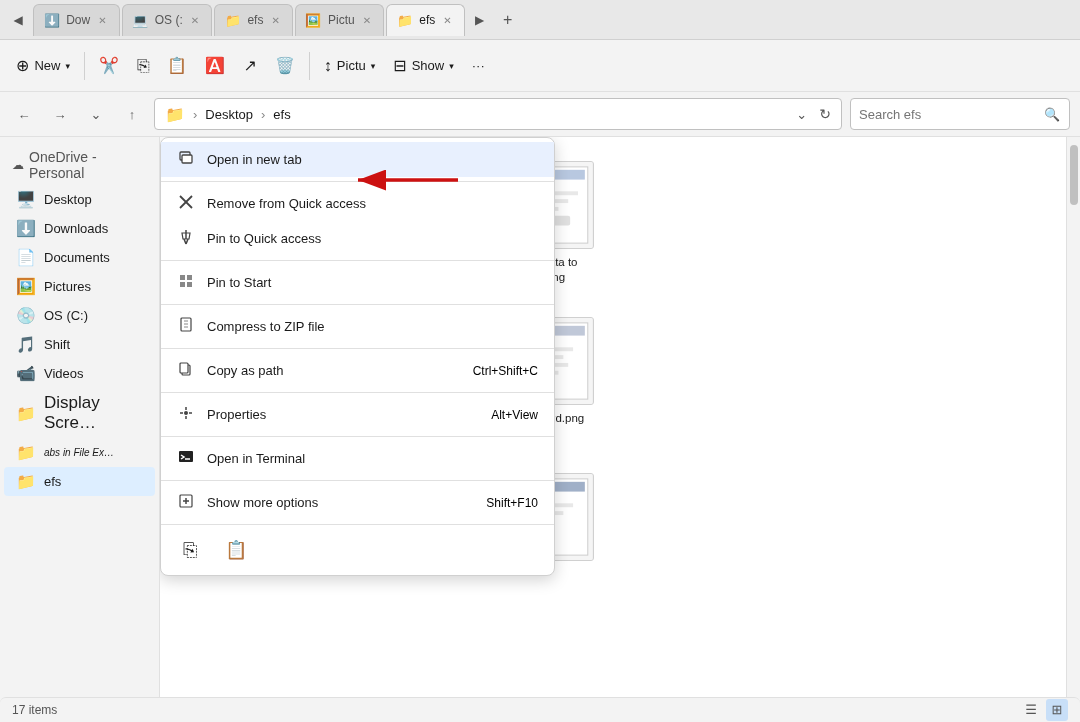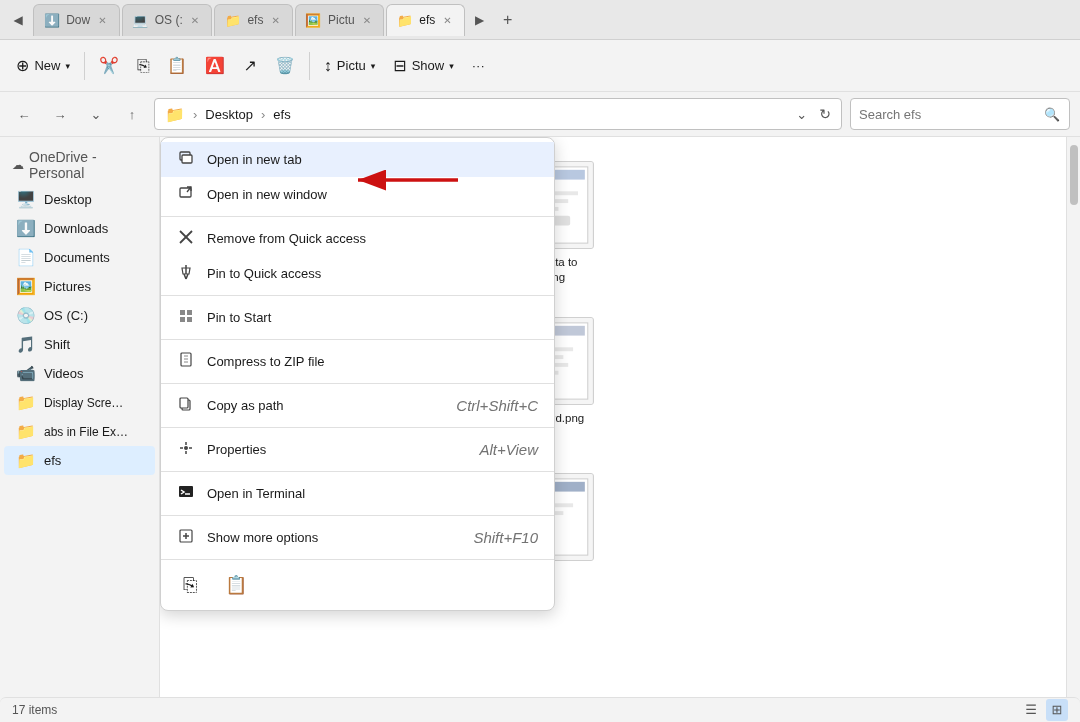--- a/index.html
+++ b/index.html
@@ -109,21 +109,21 @@
       border: 1px solid #d0d0d0; border-radius: 8px; box-shadow: 0 4px 16px rgba(0,0,0,0.18);
       z-index: 100; padding: 4px 0;
     }
     .ctx-item {
       display: flex; align-items: center; padding: 8px 16px; cursor: pointer; gap: 12px;
       font-size: 13px; color: #1a1a1a; position: relative;
     }
     .ctx-item:hover, .ctx-item.highlighted { background: #e8f0fe; }
     .ctx-item .ctx-icon { width: 18px; text-align: center; font-size: 14px; color: #444; flex-shrink: 0; }
     .ctx-item .ctx-label { flex: 1; }
-    .ctx-item .ctx-shortcut { color: #737373; font-size: 15px; margin-left: auto; font-style: italic; }
+    .ctx-item .ctx-shortcut { color: #000000; font-size: 12px; margin-left: auto; }
     .ctx-divider { height: 1px; background: #e0e0e0; margin: 4px 0; }
 
     
     .status-bar {
       display: flex; align-items: center; background: #f3f3f3; border-top: 1px solid #e0e0e0;
       height: 24px; padding: 0 12px; font-size: 12px; color: #555; border-radius: 6px;
     }
     .status-bar .view-icons { margin-left: auto; display: flex; gap: 4px; }
     .view-icon-btn { width: 22px; height: 22px; border: none; background: transparent; cursor: pointer; border-radius: 3px; display: flex; align-items: center; justify-content: center; font-size: 13px; color: #555; }
     .view-icon-btn.active { background: #c8dff8; }
@@ -271,25 +271,25 @@
     <div class="sidebar-item">
       <span class="item-icon">🎵</span>
       <span>Shift</span>
     </div>
     <div class="sidebar-item">
       <span class="item-icon">📹</span>
       <span>Videos</span>
     </div>
     <div class="sidebar-item">
       <span class="item-icon">📁</span>
-      <span style="font-size:12px;">Display Scre…</span>
+      <span style="font-size:17px;">Display Scre…</span>
     </div>
     <div class="sidebar-item">
       <span class="item-icon">📁</span>
-      <span style="font-size:12px;">abs in File Ex…</span>
+      <span style="font-size:10px;font-style:italic;">abs in File Ex…</span>
     </div>
     <div class="sidebar-item active">
       <span class="item-icon">📁</span>
       <span>efs</span>
     </div>
   </div>
 
   <div style="flex:1; position:relative; display:flex;">
     <div class="content-area" style="position:relative; flex:1;">
 
@@ -456,30 +456,20 @@
         <div class="ctx-item highlighted">
           <span class="ctx-icon">
             <svg width="16" height="16" viewBox="0 0 16 16">
                 <rect x="2" y="2" width="10" height="8" fill="none" stroke="#444" stroke-width="1.3" rx="1"></rect>
                 <rect x="4" y="5" width="10" height="8" fill="white" stroke="#444" stroke-width="1.3" rx="1"></rect>
               </svg>
           </span>
           <span class="ctx-label">Open in new tab</span>
         </div>
 
-        <div class="ctx-item">
-          <span class="ctx-icon">
-            <svg width="16" height="16" viewBox="0 0 16 16">
-                <rect x="2" y="3" width="11" height="9" fill="none" stroke="#444" stroke-width="1.3" rx="1"></rect>
-                <polyline points="9,2 13,2 13,6" fill="none" stroke="#444" stroke-width="1.3"></polyline>
-                <line x1="9" y1="7" x2="13" y2="2" stroke="#444" stroke-width="1.3"></line>
-              </svg>
-          </span>
-          <span class="ctx-label">Open in new window</span>
-        </div>
 
         <div class="ctx-divider"></div>
 
         <div class="ctx-item">
           <span class="ctx-icon">
             <svg width="16" height="16" viewBox="0 0 16 16">
                 <line x1="2" y1="2" x2="14" y2="14" stroke="#444" stroke-width="1.8"></line>
                 <line x1="14" y1="2" x2="2" y2="14" stroke="#444" stroke-width="1.8"></line>
               </svg>
           </span>

